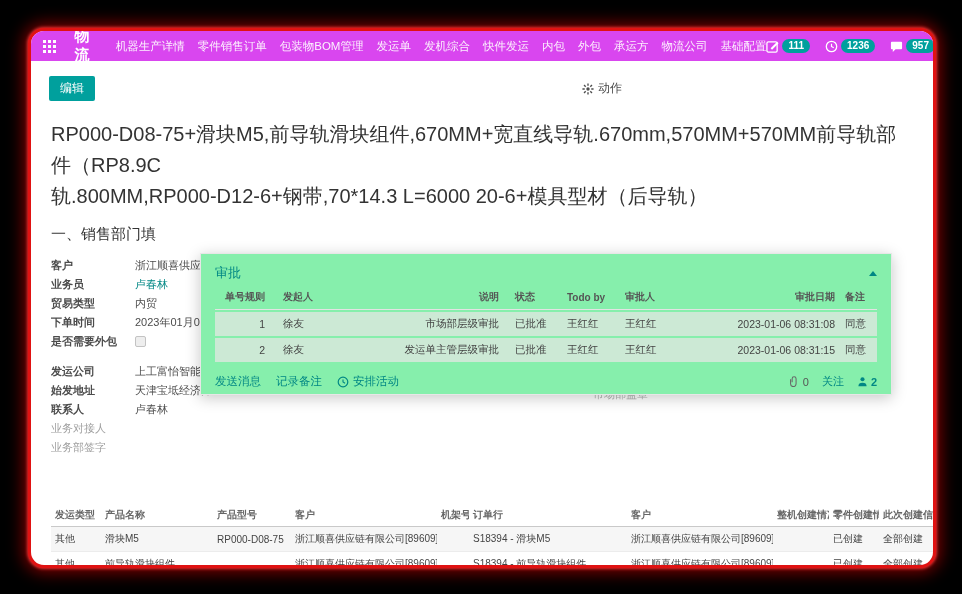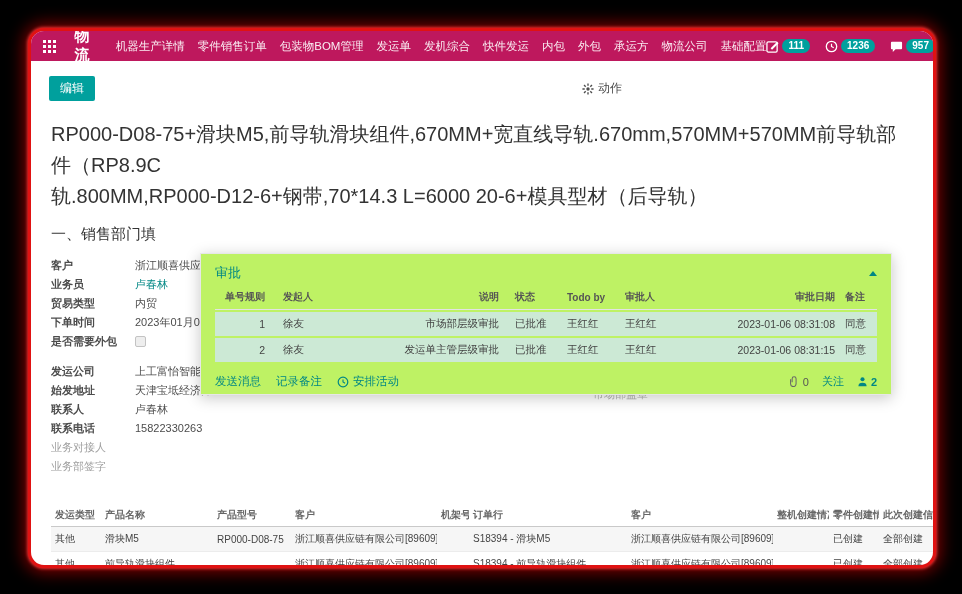--- a/index.html
+++ b/index.html
@@ -3,21 +3,21 @@
 <meta charset="utf-8">
 <style>
   * { box-sizing: border-box; margin: 0; padding: 0; }
   html,body { width:962px; height:594px; background:#000; overflow:hidden;
     font-family:"Liberation Sans","DejaVu Sans",sans-serif; }
   .frame { position:absolute; left:28px; top:28px; width:908px; height:540px;
     background:#fff; border-radius:16px; border:3px solid #e01212; overflow:hidden;
     box-shadow:0 0 16px 5px rgba(220,0,0,.55), 0 0 3px 1px rgba(255,80,80,.9); }
 
   
-  .navbar { height:30px; background:#be185d; display:flex; align-items:center; color:#fff; padding:0 10px 0 8px; }
+  .navbar { height:30px; background:#d946ef; display:flex; align-items:center; color:#fff; padding:0 10px 0 8px; }
   .grid-btn { width:30px; height:30px; display:flex; align-items:center; justify-content:center; cursor:pointer; }
   .app-name { font-size:15px; font-weight:700; padding:0 20px 0 14px; }
   .menus { display:flex; gap:13px; align-items:center;justify-content:center; }
   .menus span { font-size:11.5px; color:rgba(255,255,255,.92); white-space:nowrap; cursor:pointer; }
   .nav-right { margin-left:auto; display:flex; align-items:center; gap:15px; }
   .nav-badge { display:flex; align-items:center; cursor:pointer; }
   .nav-badge .pill { background:#00a09d; color:#fff; font-size:10px; font-weight:700;
     border-radius:9px; padding:1px 6px; margin-left:3px; line-height:12px; }
   .nav-badge.clip { margin-right:-12px; }
 
@@ -42,21 +42,21 @@
   .field { display:flex; line-height:19px; }
   .field .lbl { width:84px; flex-shrink:0; font-size:11px; font-weight:700; color:#4c4c4c; }
   .col-right .field .lbl { width:86px; }
   .field .lbl.muted { color:#a0a0a0; font-weight:400; }
   .field .val { font-size:11px; color:#4c4c4c; white-space:nowrap; overflow:hidden; }
   .field .val.link { color:#008784; cursor:pointer; }
   .cb { width:11px; height:11px; border:1px solid #c3c3c3; background:#eee; border-radius:2px; margin-top:4px; }
   .hidden-label { position:absolute; left:562px; top:356px; font-size:11px; color:#b5b5b5; z-index:1; }
 
   
-  .popup { position:absolute; left:169px; top:222px; width:692px; height:142px; background:#bef264;
+  .popup { position:absolute; left:169px; top:222px; width:692px; height:142px; background:#86efac;
     z-index:5; border:1px solid #e7e7e7; box-shadow:0 3px 14px rgba(0,0,0,.22); padding:10px 14px; }
   .popup-head { display:flex; align-items:center; }
   .popup-title { color:#008784; font-size:13px; }
   .caret-up { margin-left:auto; width:0; height:0; border-left:4px solid transparent;
     border-right:4px solid transparent; border-bottom:5px solid #008784; cursor:pointer; }
   .arow { display:flex; align-items:center; }
   .ahead { margin-top:8px; padding-bottom:5px; border-bottom:1px solid #e3e3e3; }
   .ahead > div { font-size:10px; font-weight:700; color:#555; }
   .adata { background:#cce9d5; padding:5px 0; margin-top:2px; }
   .adata > div { font-size:10.5px; color:#444; white-space:nowrap; overflow:hidden; }
@@ -206,24 +206,20 @@
             <span class="lbl">发运公司</span>
             <span class="val">上工富怡智能制</span>
           </div>
           <div class="field">
             <span class="lbl">始发地址</span>
             <span class="val">天津宝坻经济开</span>
           </div>
           <div class="field">
             <span class="lbl">联系人</span>
             <span class="val">卢春林</span>
-          </div>
-          <div class="field">
-            <span class="lbl">联系电话</span>
-            <span class="val">15822330263</span>
           </div>
           <div class="field">
             <span class="lbl muted">业务对接人</span>
             <span class="val"></span>
           </div>
           <div class="field">
             <span class="lbl muted">业务部签字</span>
             <span class="val"></span>
           </div>
         </div>

